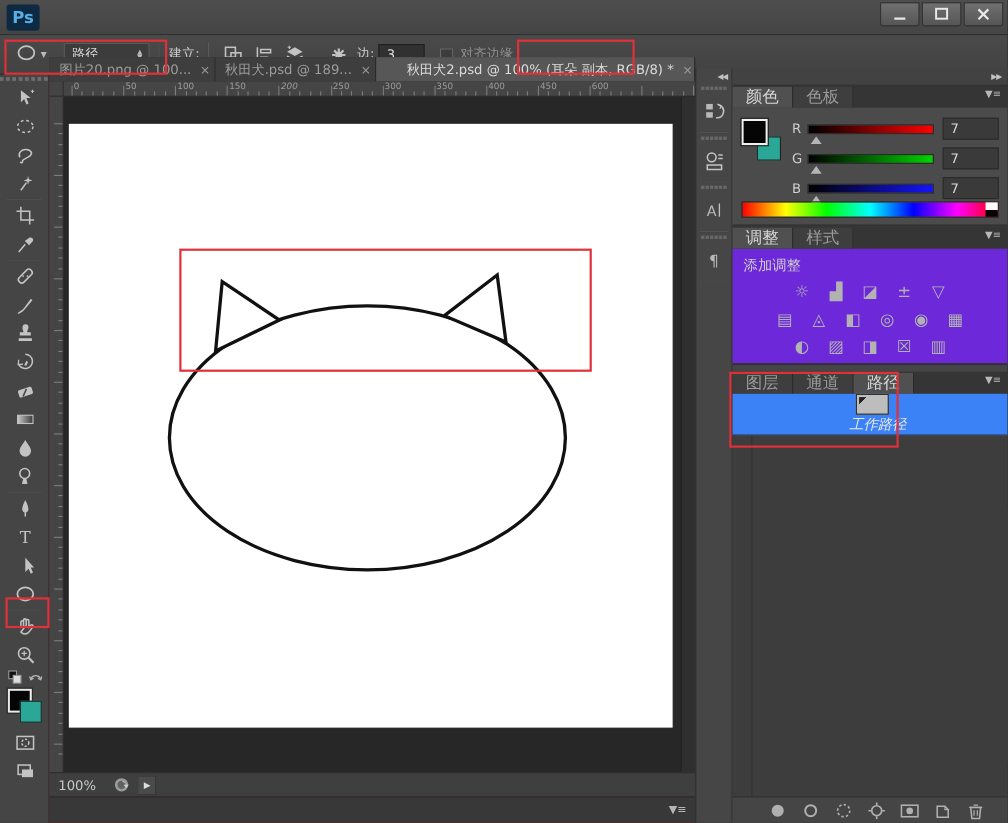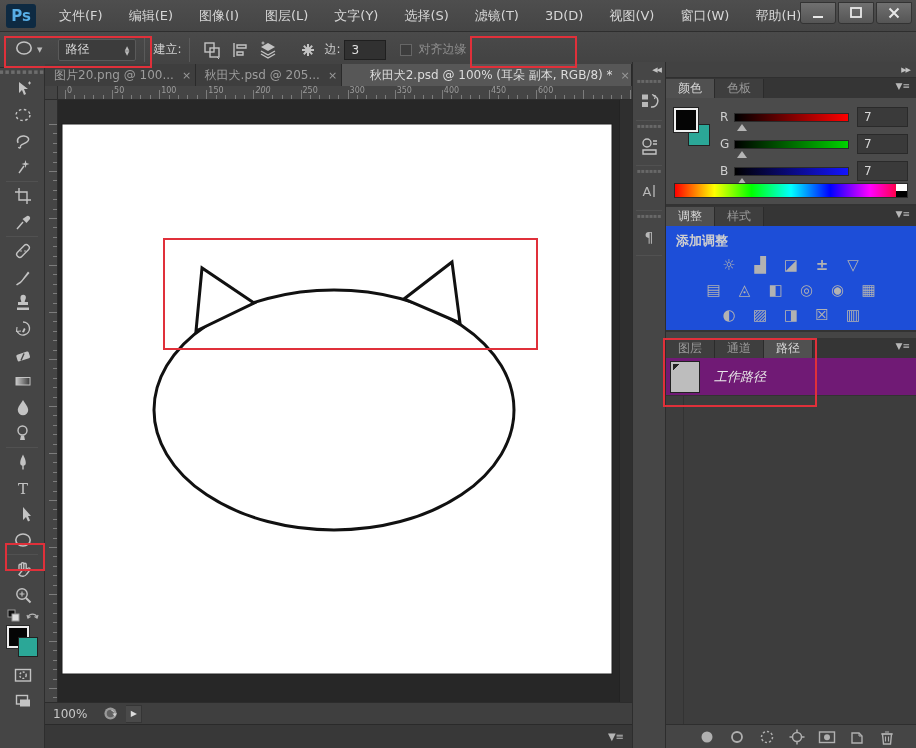--- a/index.html
+++ b/index.html
@@ -48,21 +48,21 @@
   .tool svg { display:block; }
   .tool-sep { height:1px; margin:1px 6px; background:#383838; border-bottom:1px solid #515151; }
   #swap-row { width:45px; height:16px; display:flex; align-items:center; justify-content:center; gap:6px; }
   #swatches { position:relative; width:45px; height:38px; }
   #fg-swatch { position:absolute; left:7px; top:2px; width:22px; height:22px;
     border:2px solid #ececec; outline:1px solid #2a2a2a; }
   #bg-swatch { position:absolute; left:18px; top:13px; width:20px; height:20px;
     border:1px solid #222; }
 
   
-  #docarea { position:absolute; left:45px; top:64px; width:587px; bottom:0; background:#7f1d1d; }
+  #docarea { position:absolute; left:45px; top:52px; width:587px; bottom:0; background:#7f1d1d; }
   #tabbar { position:absolute; left:0; top:0; right:0; height:22px; background:#333;
     display:flex; border-bottom:1px solid #2a2a2a; }
   .doc-tab { height:22px; padding:0 6px 0 9px; display:flex; align-items:center; gap:8px;
     font-size:12px; color:#9d9d9d; background:#3e3e3e; border-right:1px solid #2a2a2a;
     white-space:nowrap; overflow:hidden; }
   .doc-tab.active { background:#575757; color:#dcdcdc;padding-left:28px; }
   .tab-close { font-size:11px; color:#9a9a9a; }
   #ruler-corner { position:absolute; left:0; top:22px; width:13px; height:14px; background:#444;
     border-right:1px solid #2c2c2c; border-bottom:1px solid #2c2c2c; }
   #hruler { position:absolute; left:13px; top:22px; right:0; height:14px; background:#454545;
@@ -97,84 +97,71 @@
     padding-right:4px; color:#c2c2c2; font-size:7px; letter-spacing:-1px; }
   .strip-grip { height:6px; text-align:center; color:#686868; font-size:6px; line-height:5px; overflow:hidden; }
   .strip-btn { height:34px; display:flex; align-items:center; justify-content:center; color:#b8b8b8; }
   .strip-sep { height:1px; background:#383838; border-bottom:1px solid #515151; margin:2px 3px; }
 
   #dock { position:absolute; left:666px; top:62px; width:250px; bottom:0; background:#454545; }
   #dock-header { height:16px; display:flex; align-items:center; justify-content:flex-end;
     padding-right:6px; color:#c2c2c2; font-size:7px; letter-spacing:-1px; background:#424242;
     border-bottom:1px solid #2f2f2f; }
   .panel-tabs { height:20px; background:#353535; display:flex; align-items:flex-end; position:relative; }
-  .panel-tab { height:19px; padding:0 12px; font-size:12px; color:#9a9a9a; background:#3e3e3e;
+  .panel-tab { height:19px; padding:0 12px; font-size:15px; color:#9a9a9a; background:#3e3e3e;
     border-right:1px solid #2b2b2b; display:flex; align-items:center; }
   .panel-tab.active { background:#505050; color:#d6d6d6; }
   .panel-menu { position:absolute; right:6px; top:3px; color:#b8b8b8; font-size:9px; }
 
   #color-content { height:108px; background:#4b4b4b; position:relative; border-bottom:2px solid #333; }
   #cp-fg { position:absolute; left:8px; top:10px; width:24px; height:24px;
     border:2px solid #f0f0f0; outline:1px solid #222; z-index:2; }
   #cp-bg { position:absolute; left:22px; top:26px; width:22px; height:22px; border:1px solid #222; }
   .chan-row { position:absolute; left:54px; right:8px; height:22px; display:flex; align-items:center; }
   .chan-label { width:14px; font-size:12px; color:#cfcfcf; }
   .chan-track { position:relative; width:118px; height:9px; border:1px solid #2a2a2a; }
   .chan-thumb { position:absolute; left:2px; top:10px; width:0; height:0;
     border-left:5px solid transparent; border-right:5px solid transparent; border-bottom:7px solid #b5b5b5; }
   .chan-value { margin-left:8px; width:52px; height:20px; background:#3a3a3a; border:1px solid #2a2a2a;
     color:#d8d8d8; font-size:12px; padding-left:6px; display:flex; align-items:center; }
   #spectrum { position:absolute; left:8px; right:8px; bottom:6px; height:15px; border:1px solid #2a2a2a;
     background:linear-gradient(to right,#ff0000,#ffff00 17%,#00ff00 33%,#00ffff 50%,#0000ff 67%,#ff00ff 84%,#ff0000); }
   #spectrum .bw { position:absolute; right:0; top:0; width:11px; height:100%; }
   #spectrum .bw div { height:50%; }
 
-  #adj-content { height:106px; background:#1d4ed8; border-bottom:2px solid #333; padding-top:6px;font-weight:bold; }
+  #adj-content { height:106px; background:#6d28d9; border-bottom:2px solid #333; padding-top:6px; }
   #adj-title { font-size:13px; color:#cfcfcf; padding-left:10px; }
   .adj-row { display:flex; justify-content:center; gap:9px; margin-top:5px; }
   .adj-icon { width:22px; height:20px; display:flex; align-items:center; justify-content:center;
     color:#b2b2b2; font-size:15px; }
 
   #paths-wrap { position:absolute; left:0; top:276px; right:0; bottom:0; }
   #paths-content { position:absolute; left:0; top:20px; right:0; bottom:24px; background:#3d3d3d; }
-  #workpath-row { height:38px; background:#701a75; border-bottom:1px solid #333;
-    display:flex; align-items:center; }
+  #workpath-row { height:38px; background:#3b82f6; border-bottom:1px solid #333;
+    display:flex; align-items:center;flex-direction:column; }
   #workpath-thumb { width:30px; height:32px; margin-left:4px; background:#bdbdbd;
     border:1px solid #222; position:relative; }
   #workpath-thumb::after { content:""; position:absolute; left:2px; top:2px; width:7px; height:7px;
     background:linear-gradient(135deg,#222 45%,transparent 46%); }
   #workpath-label { margin-left:14px; font-style:italic; font-size:13px; color:#e8e8e8; }
   #paths-colline { position:absolute; left:17px; top:38px; bottom:0; width:1px; background:#333; }
   #paths-buttons { position:absolute; left:0; right:0; bottom:0; height:24px; background:#454545;
     border-top:1px solid #2e2e2e; display:flex; align-items:center; padding-left:30px; gap:8px; }
   .path-btn { width:22px; height:18px; display:flex; align-items:center; justify-content:center; }
 
   
   .redbox { position:absolute; border:2px solid #e0303a; z-index:60; pointer-events:none; }
 </style>
 </head>
 <body>
 
 <div id="app">
 
   <div id="titlebar">
     <div id="ps-logo">Ps</div>
-    <div id="menubar" style="display:flex;">
-        <div class="menu-item">文件(F)</div>
-        <div class="menu-item">编辑(E)</div>
-        <div class="menu-item">图像(I)</div>
-        <div class="menu-item">图层(L)</div>
-        <div class="menu-item">文字(Y)</div>
-        <div class="menu-item">选择(S)</div>
-        <div class="menu-item">滤镜(T)</div>
-        <div class="menu-item">3D(D)</div>
-        <div class="menu-item">视图(V)</div>
-        <div class="menu-item">窗口(W)</div>
-        <div class="menu-item">帮助(H)</div>
-      </div>
     <div id="win-controls">
         <div class="win-btn">
           <svg width="20" height="20" viewBox="0 0 20 20" fill="none" stroke="#c3c3c3" stroke-width="1.4">
             <path d="M5 14 h10" stroke="#e8e8e8" stroke-width="2"></path>
           </svg>
         </div>
         <div class="win-btn">
           <svg width="20" height="20" viewBox="0 0 20 20" fill="none" stroke="#c3c3c3" stroke-width="1.4">
             <rect x="5" y="5" width="10" height="9" stroke="#e8e8e8" stroke-width="1.8"></rect>
           </svg>
@@ -396,21 +383,21 @@
       </div>
   </div>
 
   <div id="docarea">
     <div id="tabbar">
         <div class="doc-tab">
           <span>图片20.png @ 100...</span>
           <span class="tab-close">×</span>
         </div>
         <div class="doc-tab">
-          <span>秋田犬.psd @ 205...</span>
+          <span>秋田犬.psd @ 189...</span>
           <span class="tab-close">×</span>
         </div>
         <div class="doc-tab active">
           <span>秋田犬2.psd @ 100% (耳朵 副本, RGB/8) *</span>
           <span class="tab-close">×</span>
         </div>
       </div>
     <div id="ruler-corner"></div>
     <div id="hruler">
         <span class="rlabel" style="left: 9px;">0</span>

